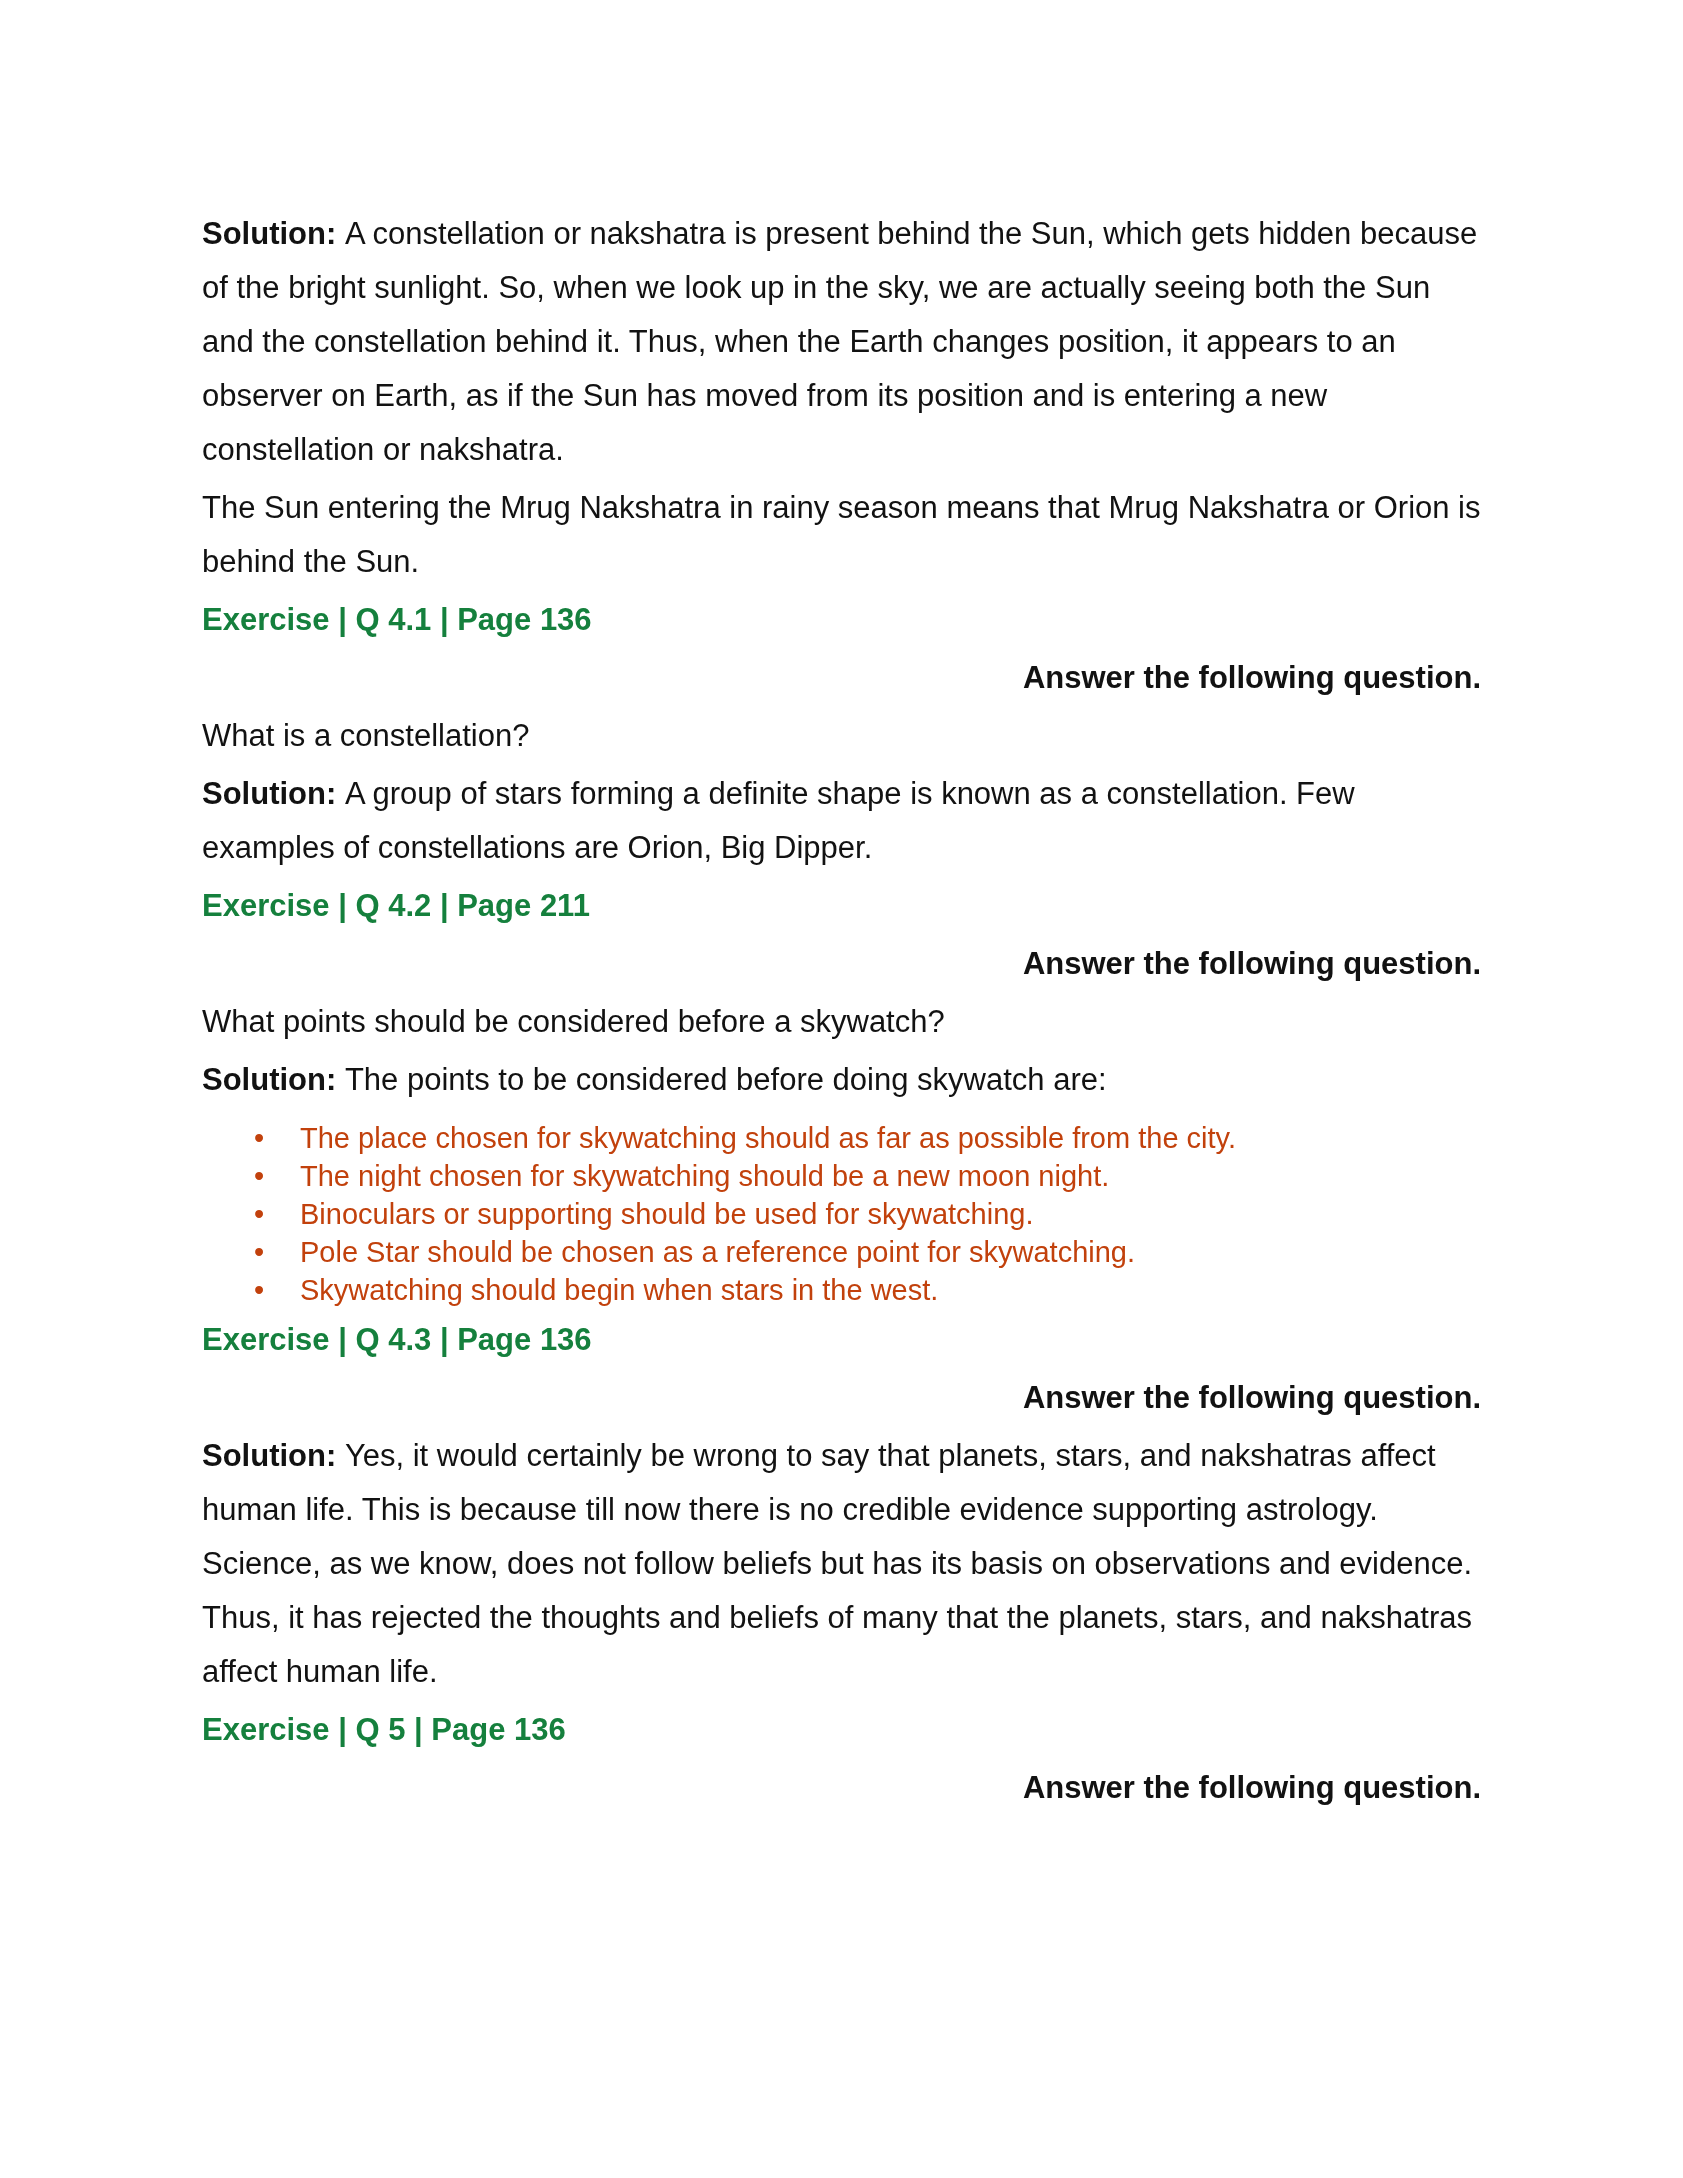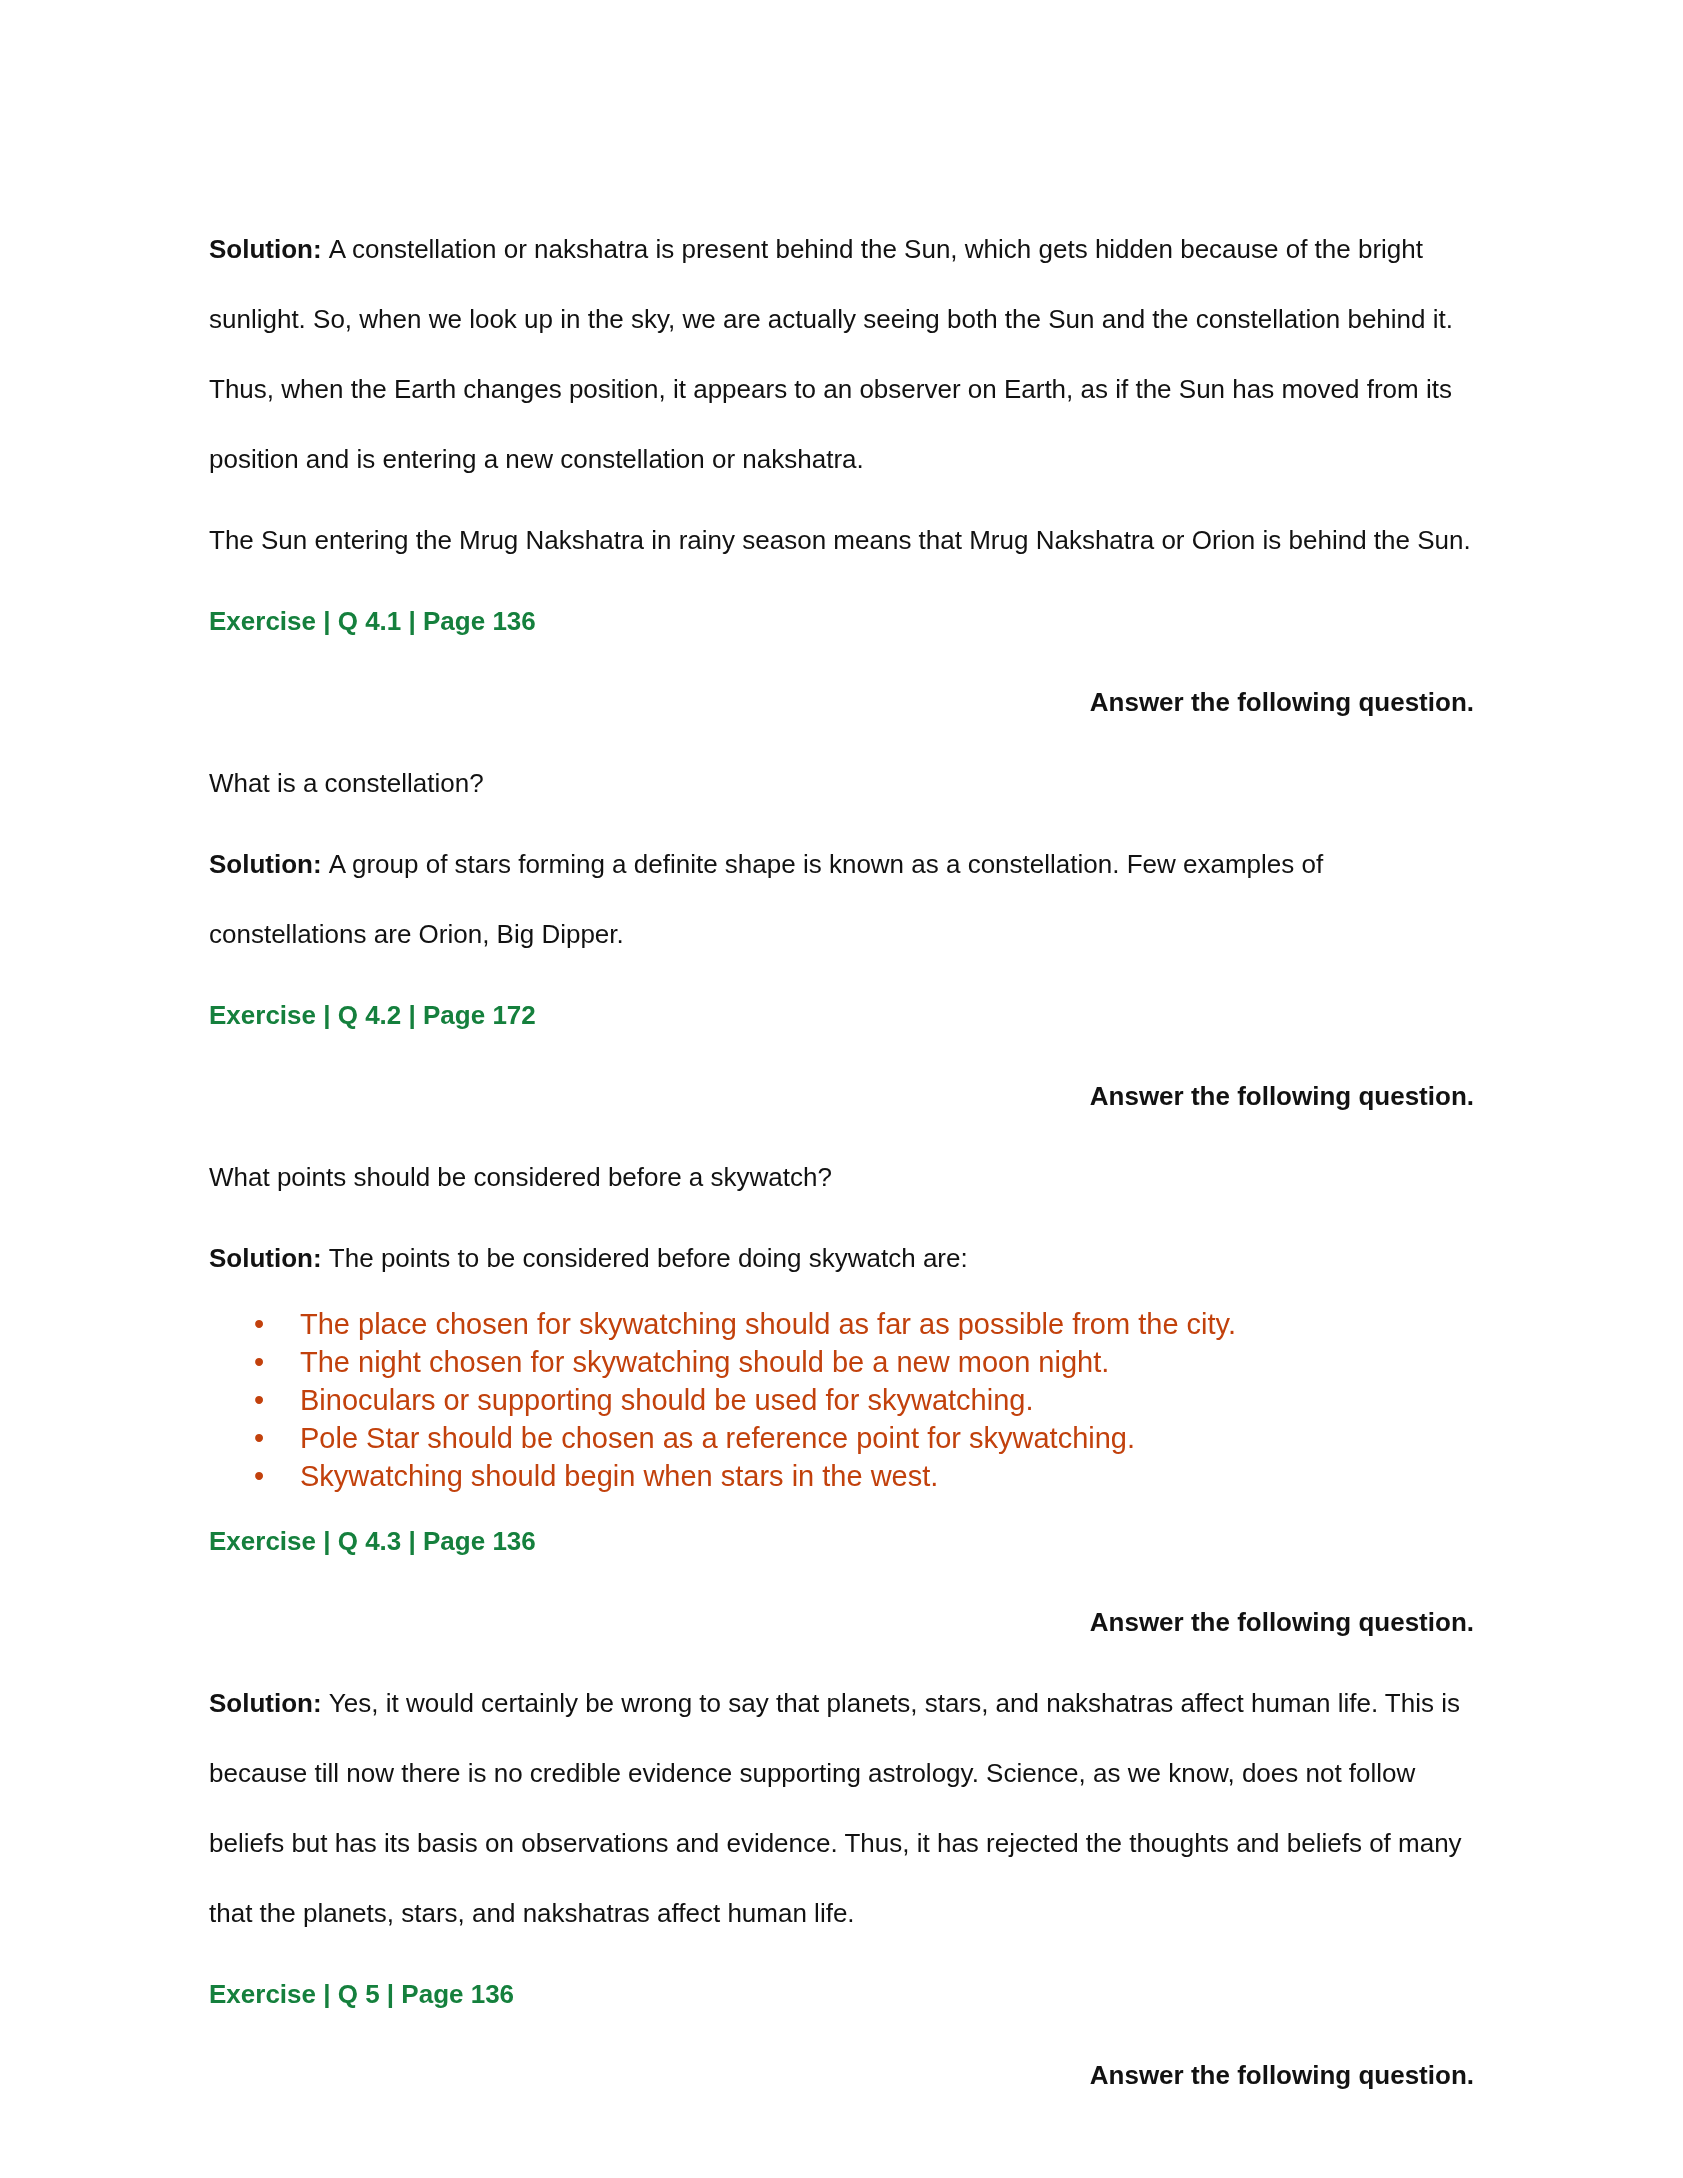--- a/index.html
+++ b/index.html
@@ -12,23 +12,23 @@
     width: 1683px;
     height: 2178px;
     box-sizing: border-box;
     padding: 203px 198px 0 198px;
     background: #ffffff;
     font-family: "Liberation Sans", "DejaVu Sans", sans-serif;
     color: #121212;
     overflow: hidden;
   }
   .page p {
-    margin: 11px;
-    font-size: 26px;
-    line-height: 70px;
+    margin: 4px;
+    font-size: 31px;
+    line-height: 54px;
   }
   .ex-head {
     margin: 24px 0 0 0;
     font-size: 31px;
     line-height: 54px;
     font-weight: bold;
     color: #15803d;
   }
   .prompt  { margin-top: 5px; font-weight: bold; text-align: right; }
   .question{ margin-top: 5px; }
@@ -60,21 +60,21 @@
   <p class="body">The Sun entering the Mrug Nakshatra in rainy season means that Mrug Nakshatra or Orion is behind the Sun.</p>
 
   <div>
     <p class="ex-head">Exercise | Q 4.1 | Page 136</p>
     <p class="prompt">Answer the following question.</p>
     <p class="question">What is a constellation?</p>
     <p class="sol"><strong>Solution: </strong><span>A group of stars forming a definite shape is known as a constellation. Few examples of constellations are Orion, Big Dipper.</span></p>
   </div>
 
   <div>
-    <p class="ex-head">Exercise | Q 4.2 | Page 172</p>
+    <p class="ex-head">Exercise | Q 4.2 | Page 211</p>
     <p class="prompt">Answer the following question.</p>
     <p class="question">What points should be considered before a skywatch?</p>
     <p class="sol"><strong>Solution: </strong><span>The points to be considered before doing skywatch are:</span></p>
     <ul class="points">
       <li>The place chosen for skywatching should as far as possible from the city.</li>
       <li>The night chosen for skywatching should be a new moon night.</li>
       <li>Binoculars or supporting should be used for skywatching.</li>
       <li>Pole Star should be chosen as a reference point for skywatching.</li>
       <li>Skywatching should begin when stars in the west.</li>
     </ul>

